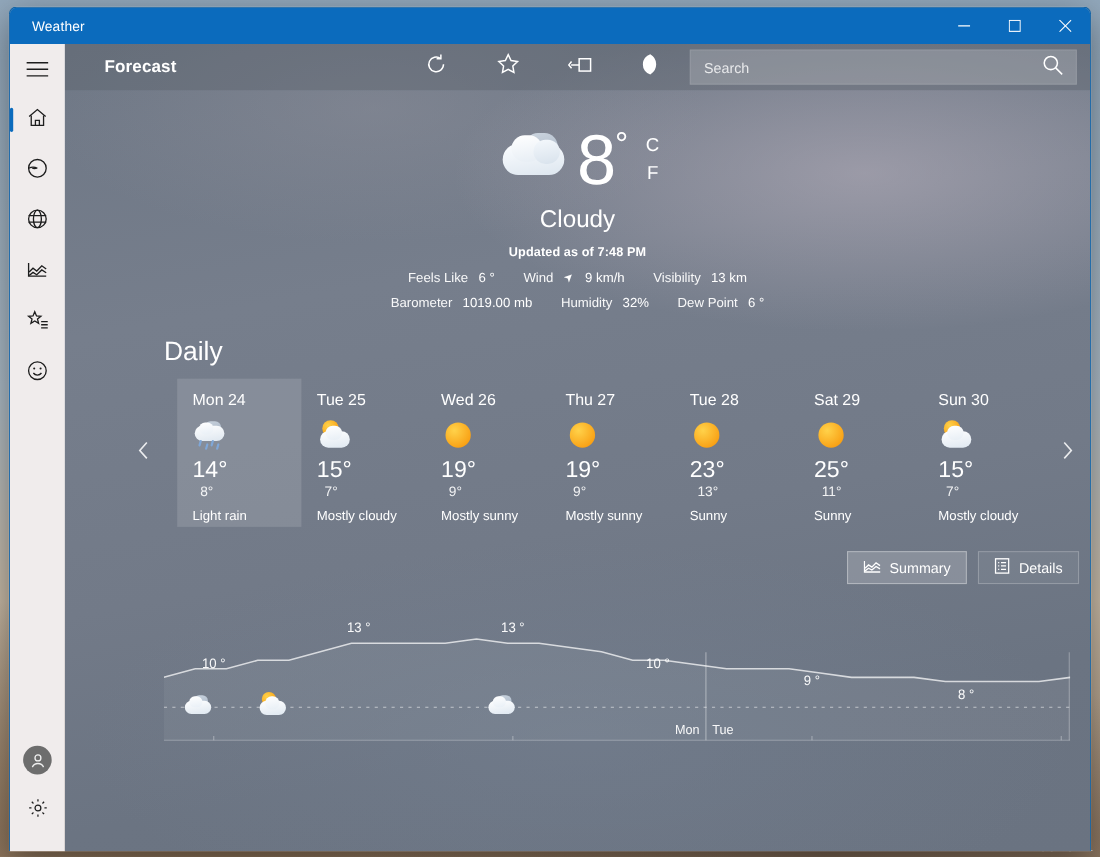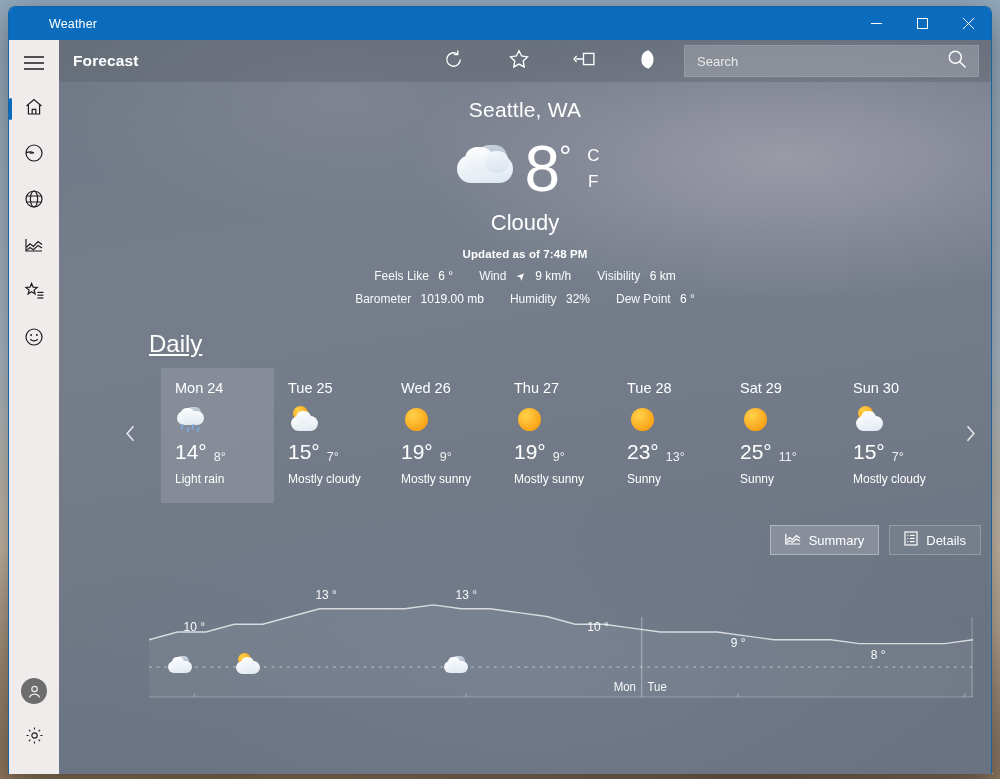--- a/index.html
+++ b/index.html
@@ -21,21 +21,21 @@
 
   
   #win { position:absolute; left:8px; top:6px; width:984px; height:768px;
     border-radius:7px 7px 0 0; overflow:hidden;
     box-shadow:0 10px 34px rgba(0,0,0,.42);
     border:1px solid #1464a6; border-bottom:none;
     display:flex; flex-direction:column; }
 
   
   #titlebar { height:33px; background:#0b6bbd; display:flex; align-items:center;
-    flex:0 0 33px;padding-left:20px; }
+    flex:0 0 33px; }
   #titlebar .title { color:#fff; font-size:12.5px; padding-left:20px; letter-spacing:.15px; }
   #titlebar .spacer { flex:1; }
   .wbtn { width:46px; height:33px; display:flex; align-items:center; justify-content:center;
     color:#fff; }
   .wbtn svg { display:block; }
 
   
   #bodyrow { flex:1; display:flex; min-height:0; }
 
   
@@ -53,25 +53,25 @@
   #content { flex:1; position:relative; min-width:0;
     background:
       radial-gradient(ellipse 520px 200px at 78% 16%, rgba(186,178,190,.55), transparent 72%),
       radial-gradient(ellipse 420px 170px at 30% 8%,  rgba(150,150,160,.35), transparent 72%),
       radial-gradient(ellipse 600px 240px at 50% 86%, rgba(120,132,150,.40), transparent 75%),
       linear-gradient(170deg,#6e7785 0%,#767e8c 30%,#727a88 58%,#6b7482 80%,#6a7381 100%);
     overflow:hidden; }
 
   
   #cmdbar { height:42px; display:flex; align-items:center; background:rgba(90,97,108,.42); }
-  #cmdbar .pagetitle { color:#fff; font-size:15.5px; font-weight:bold; padding-left:14px; letter-spacing:.1px; }
+  #cmdbar .pagetitle { color:#fff; font-size:15.5px; font-weight:bold; padding-left:36px; letter-spacing:.1px; }
   #cmdbar .cspacer { flex:1; }
   .cmdbtn { width:66px; height:42px; display:flex; align-items:center; justify-content:center;
     color:#fff; }
-  #searchbox { width:295px; height:32px; margin-right:12px; background:rgba(235,235,235,.22);
+  #searchbox { width:352px; height:32px; margin-right:12px; background:rgba(235,235,235,.22);
     display:flex; align-items:center; border:1px solid rgba(255,255,255,.10); }
   #searchbox input { flex:1; background:transparent; border:none; outline:none;
     color:#fff; font-size:13px; font-family:"Liberation Sans", sans-serif; padding-left:12px; }
   #searchbox input::placeholder { color:rgba(255,255,255,.80); }
   #search-go { width:42px; height:30px; display:flex; align-items:center; justify-content:center; color:#fff; }
 
   
   #hero { text-align:center; padding-top:16px; color:#fff; }
   #city { font-size:21px; font-weight:normal; letter-spacing:.2px; }
   #bigrow { display:flex; align-items:center; justify-content:center; margin-top:4px; height:86px; }
@@ -85,34 +85,34 @@
 
   .detrow { display:flex; justify-content:center; gap:26px; margin-top:9px; font-size:12px;
     color:#fff; }
   .detrow .k { opacity:.95; }
   .detrow .v { margin-left:6px; }
   .aqi { display:inline-block; background:#1ddd1d; color:#0a3d0a; font-weight:bold;
     border-radius:3px; padding:1px 7px; font-size:11.5px; margin-left:6px; }
 
   
   .sechead { color:#fff; font-size:24px; font-weight:300; padding-left:90px; }
-  #dailyhead { margin-top:24px;text-decoration:underline; }
+  #dailyhead { margin-top:24px; }
 
   
   #dailywrap { position:relative; margin-top:10px; height:135px; }
   .navarrow { position:absolute; top:50%; transform:translateY(-50%); width:22px; height:34px;
     display:flex; align-items:center; justify-content:center; color:rgba(255,255,255,.85); }
   #prevday { left:60px; }
   #nextday { right:10px; }
   #daystrip { display:flex; margin-left:102px; margin-right:36px; overflow:hidden; }
   .daycard { width:113px; flex:0 0 113px; height:135px; padding:12px 0 0 14px; color:#fff; }
   .daycard.sel { background:rgba(255,255,255,.13); }
   .dc-day { font-size:14.5px; font-weight:300; }
   .dc-icon { height:34px; margin:8px 0 2px; position:relative; width:40px; }
-  .dc-temps { display:flex; align-items:flex-end; }
+  .dc-temps { display:flex; align-items:flex-start;flex-direction:column; }
   .dc-hi { font-size:21px; font-weight:300; }
   .dc-lo { font-size:12.5px; margin-left:7px; opacity:.9; }
   .dc-cond { font-size:12px; margin-top:8px; white-space:nowrap; }
 
   
   #hourlyhead-row { display:flex; align-items:center; margin-top:22px; }
   #hourlyhead-row .sechead { padding-left:90px; }
   #hourlyhead-row .hspacer { flex:1; }
   .segbtn { height:30px; display:flex; align-items:center; gap:8px; padding:0 14px;
     color:#fff; font-size:13px; border:1px solid rgba(255,255,255,.22);
@@ -300,21 +300,20 @@
               <svg width="20" height="20" viewBox="0 0 20 20" fill="none" stroke="#fff" stroke-width="1.4">
                 <circle cx="8.3" cy="8.3" r="6"></circle>
                   <line x1="12.7" y1="12.7" x2="18.6" y2="18.6"></line>
                 </svg>
             </span>
           </div>
         </div>
       </div>
 
       <div id="hero">
-        <div id="city">Seattle, WA</div>
 
         <div id="bigrow">
           <div id="hero-icon">
             <div class="cloudg" style="left:26px; top:4px; width:30px; height:24px; border-radius:13px;
                  background:linear-gradient(160deg,#cdd6e0,#a9b6c6);"></div>
             <div class="cloudg" style="left:6px; top:14px; width:56px; height:28px; border-radius:15px;
                  background:linear-gradient(170deg,#fbfdff,#dde6ef);"></div>
             <div class="cloudg" style="left:14px; top:6px; width:28px; height:24px; border-radius:14px;
                  background:linear-gradient(170deg,#ffffff,#e6edf4);"></div>
             <div class="cloudg" style="left:34px; top:10px; width:24px; height:22px; border-radius:12px;
@@ -337,21 +336,21 @@
             <span class="k">Feels Like</span>
             <span class="v">6 °</span>
           </div>
           <div>
             <span class="k">Wind</span>
             <span class="v" style="display:inline-block;transform:rotate(-45deg) scale(.85)">➤</span>
             <span class="v">9 km/h</span>
           </div>
           <div>
             <span class="k">Visibility</span>
-            <span class="v">6 km</span>
+            <span class="v">13 km</span>
           </div>
         </div>
 
         <div class="detrow">
           <div>
             <span class="k">Barometer</span>
             <span class="v">1019.00 mb</span>
           </div>
           <div>
             <span class="k">Humidity</span>

